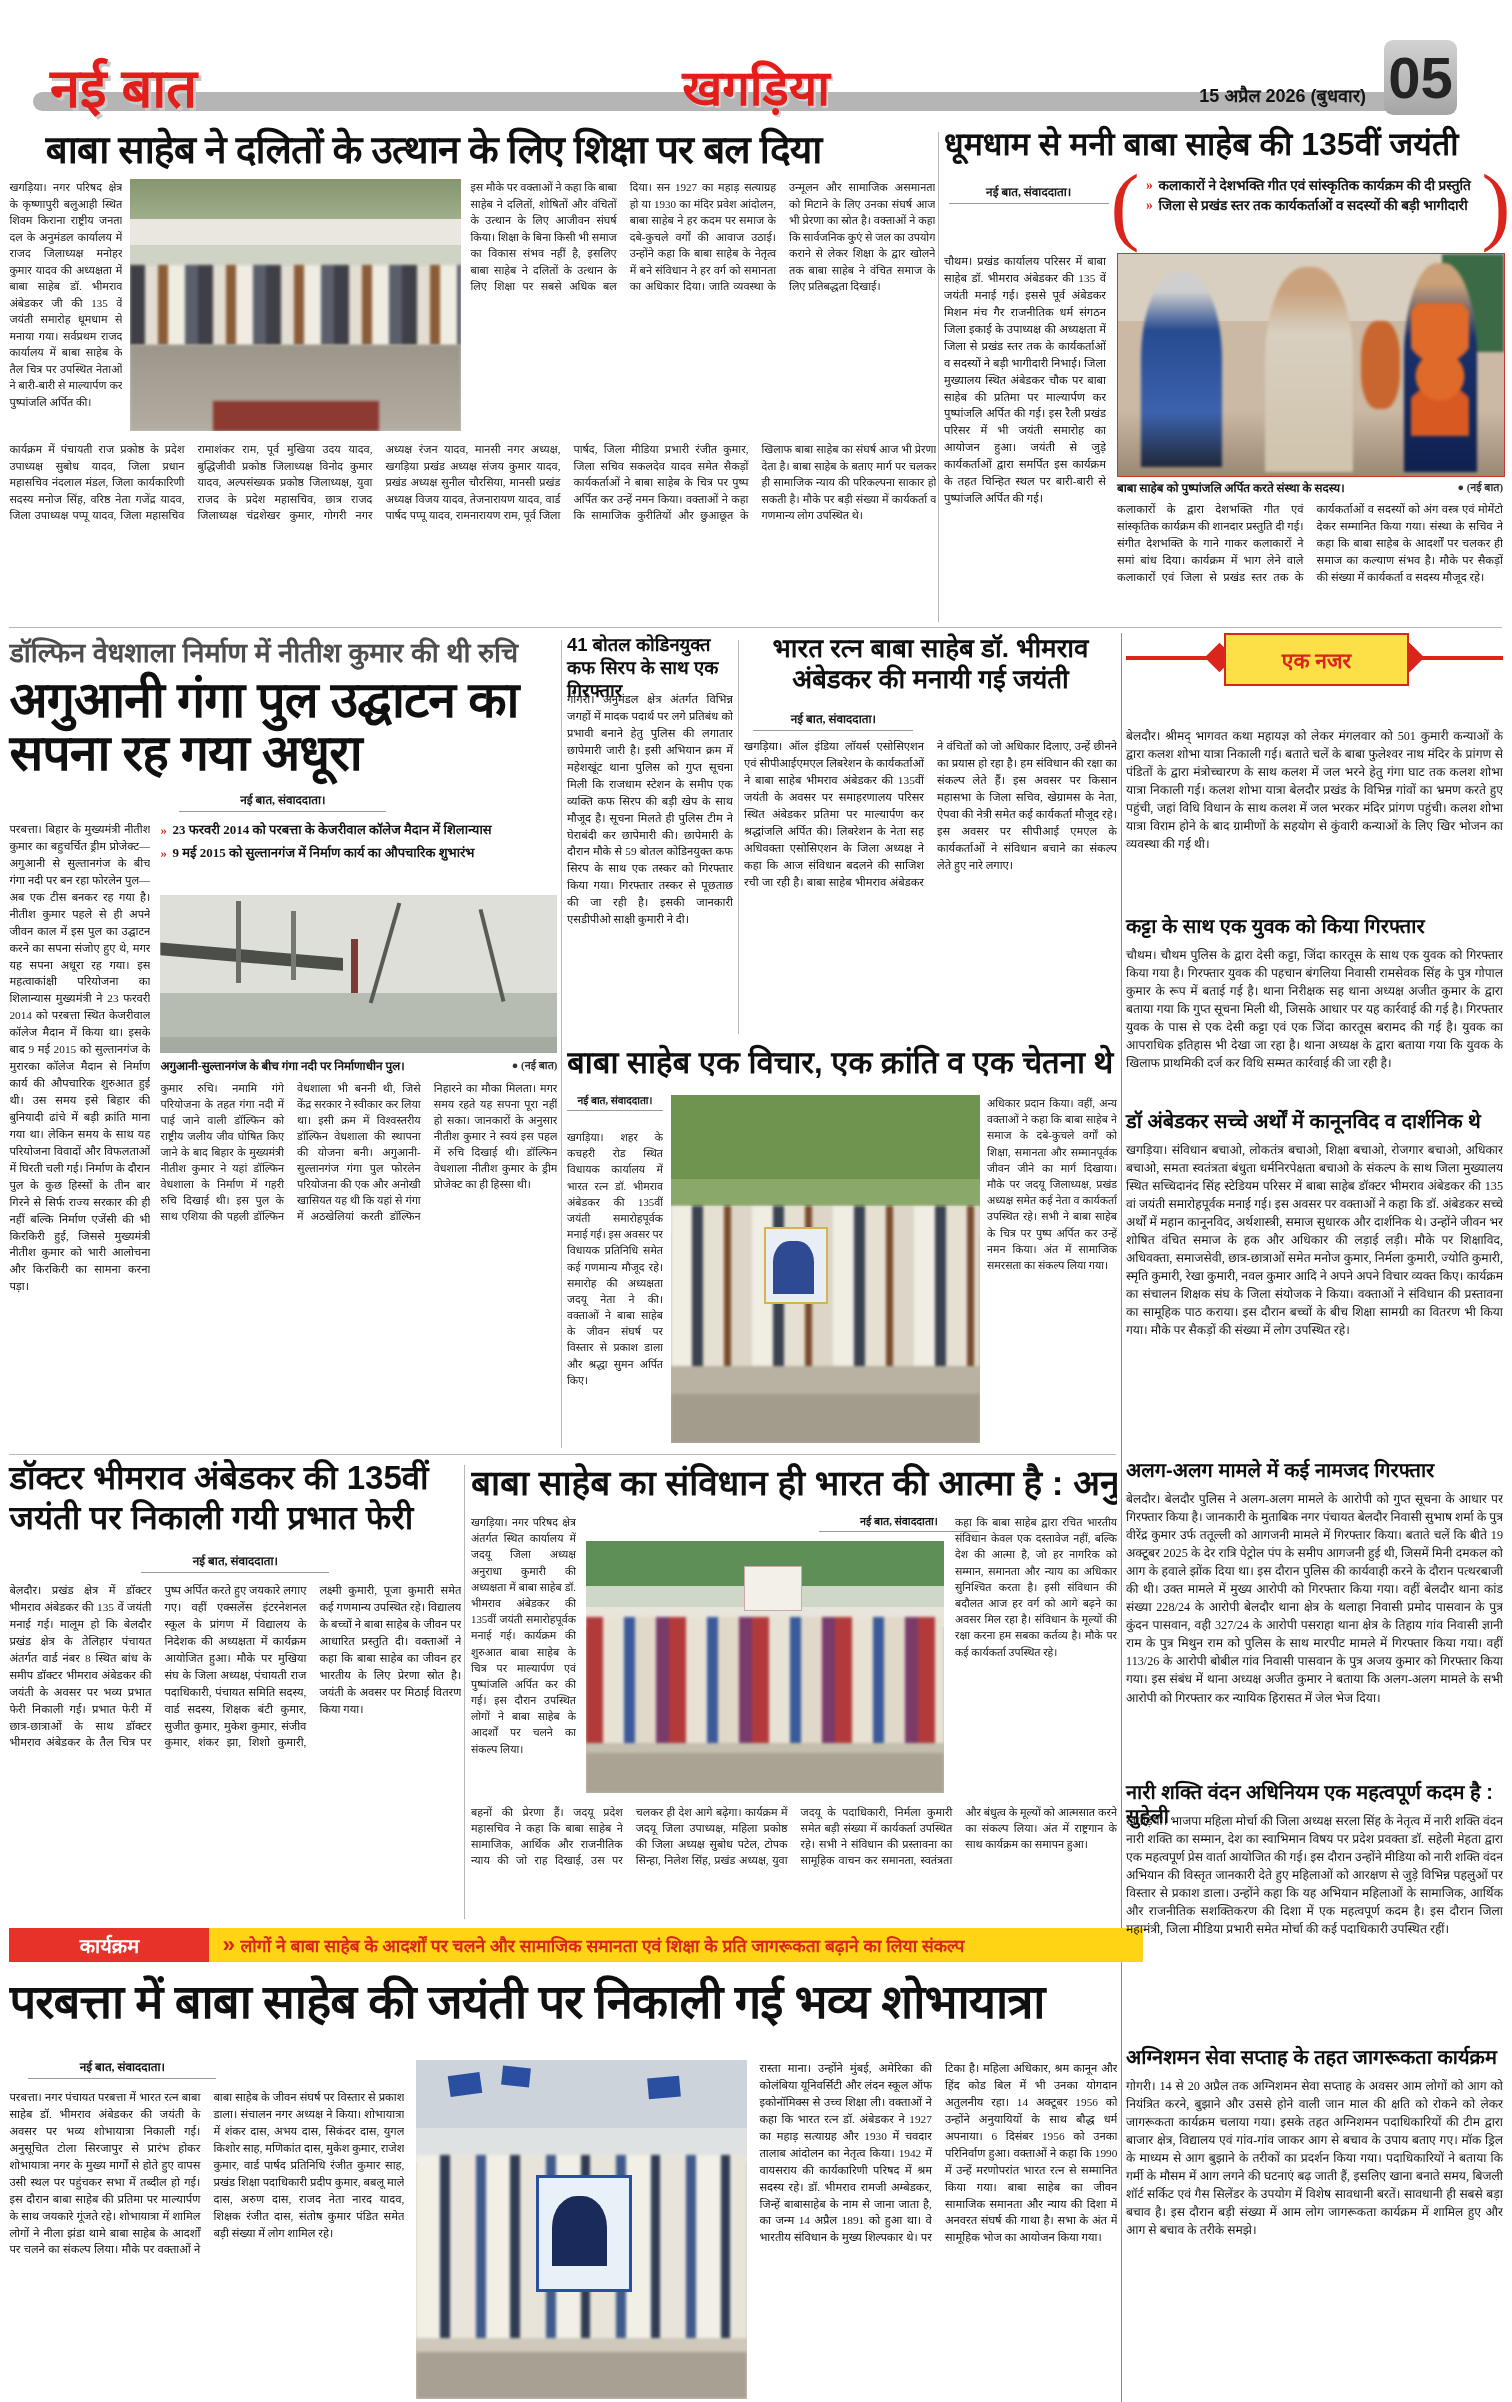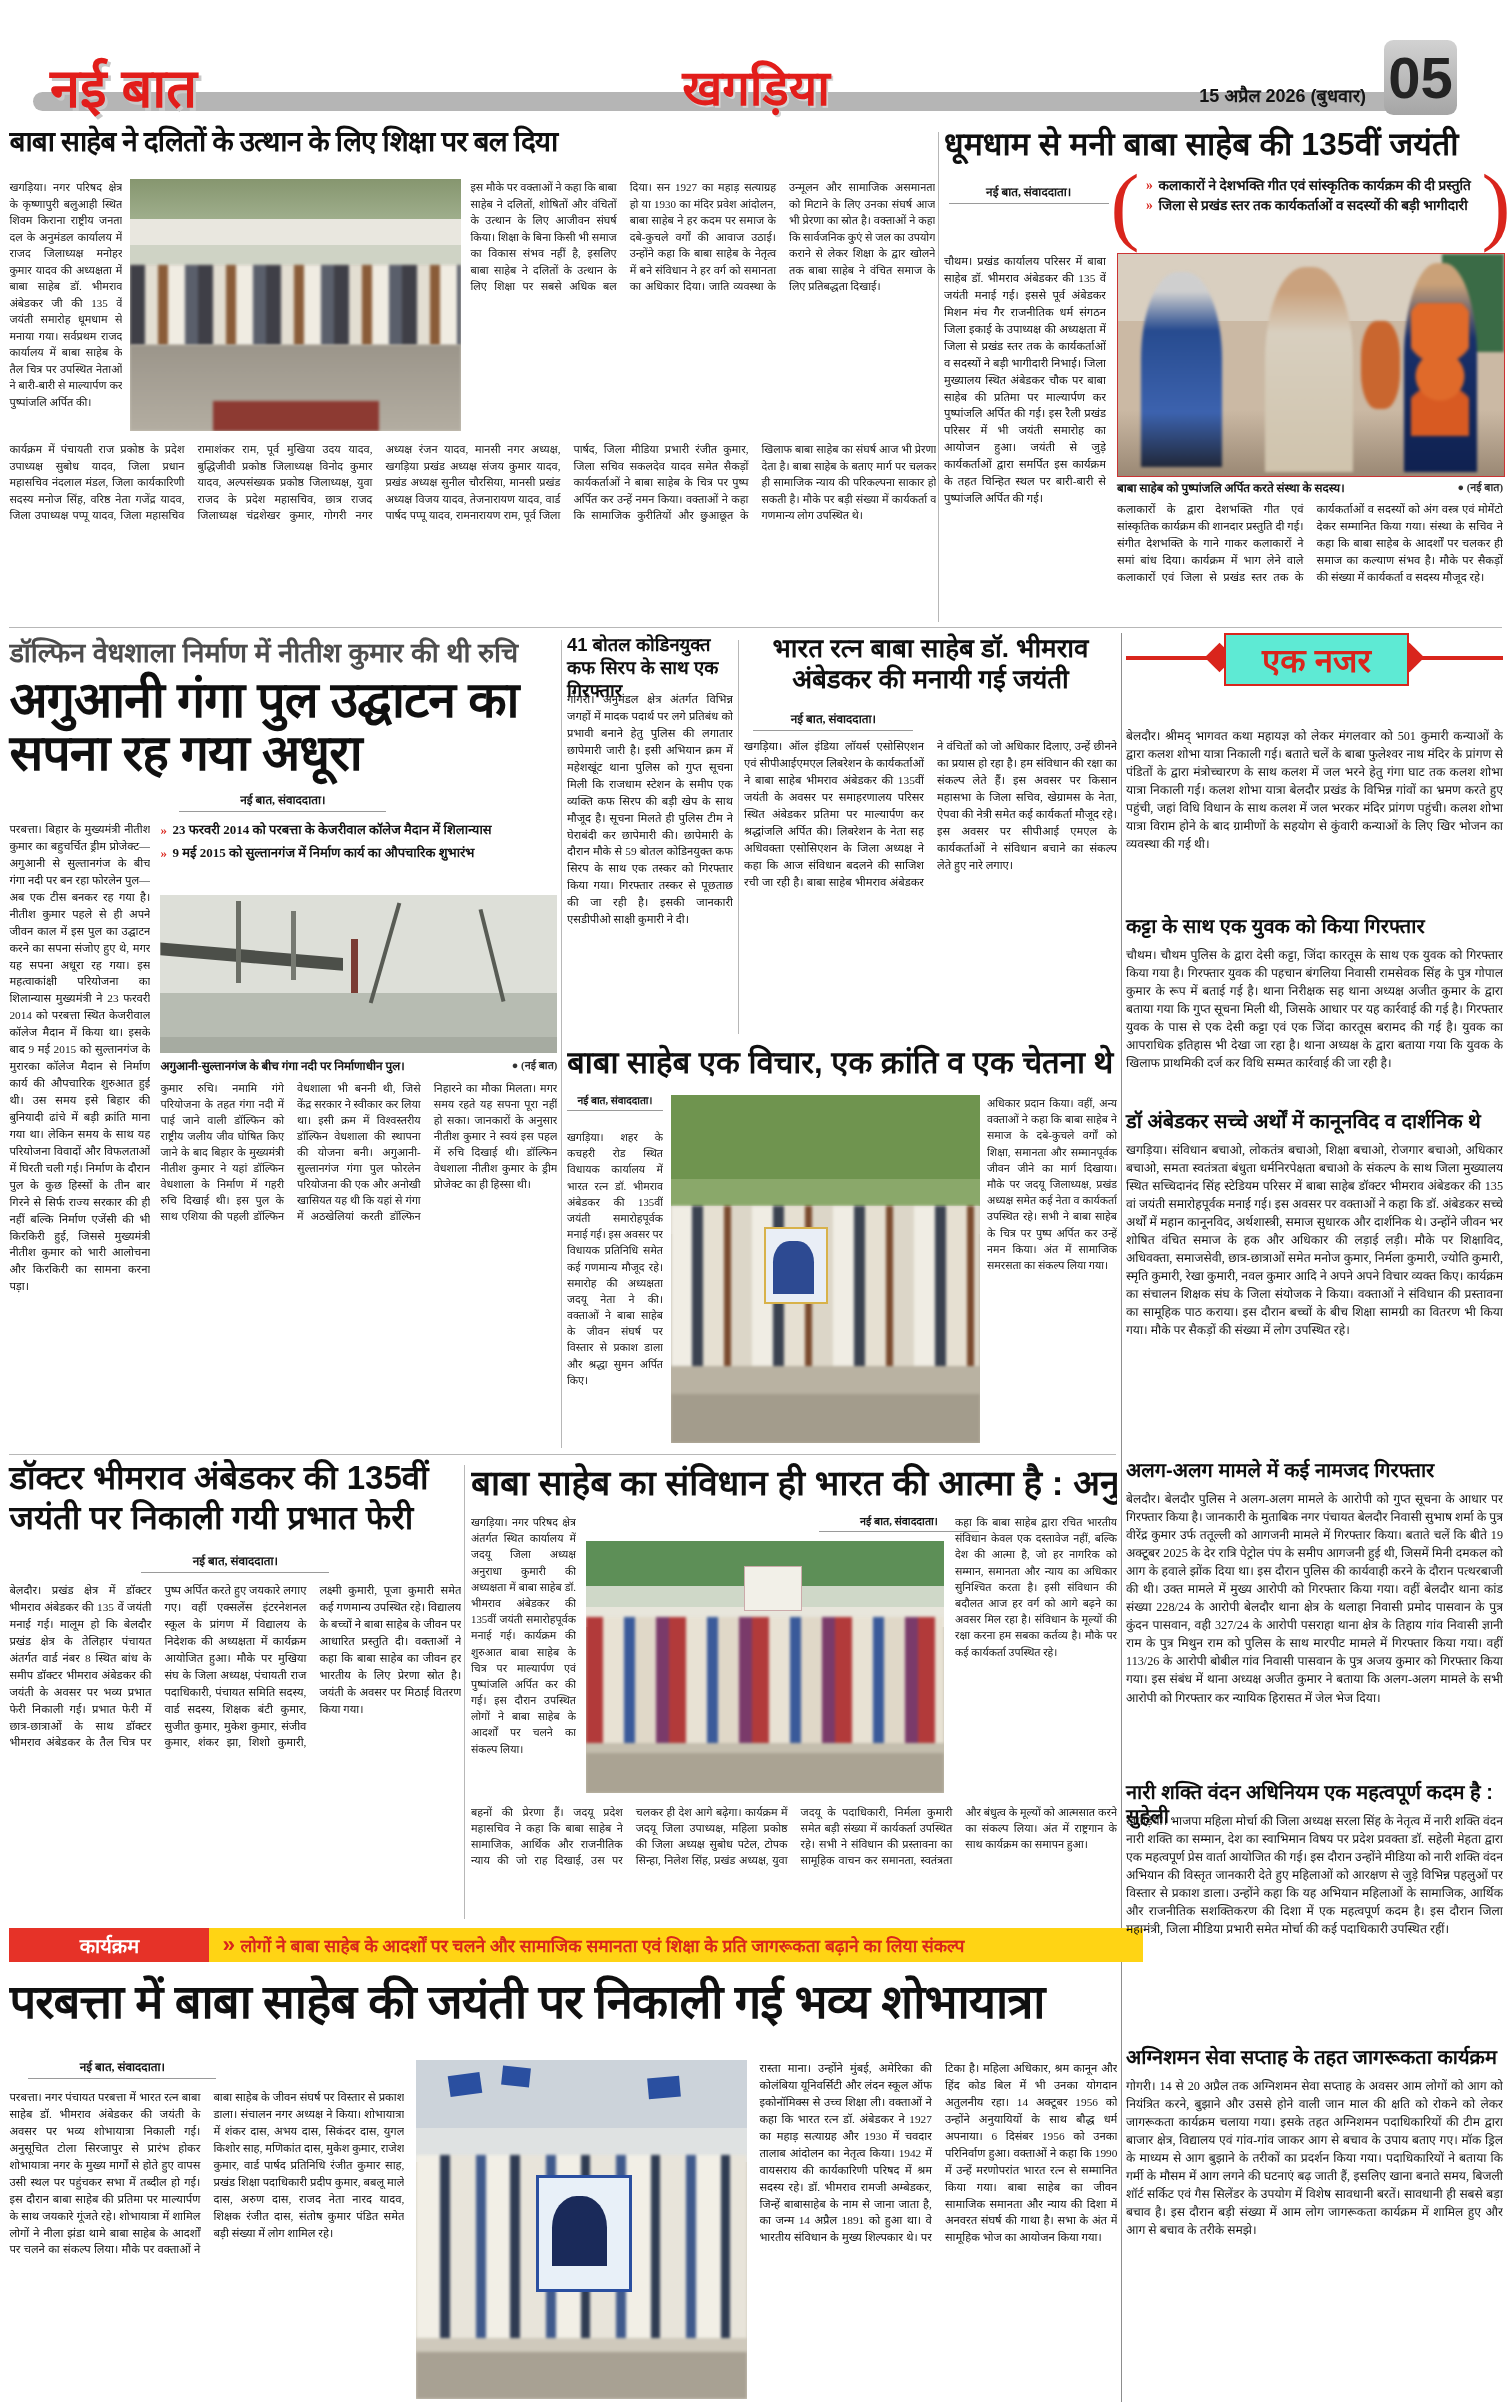--- a/index.html
+++ b/index.html
@@ -42,21 +42,21 @@
 
   <div class="abs rule" style="left:9.4px;top:627px;width:1493px;height:0.9px;"></div>
   <div class="abs vline" style="left:938px;top:132px;height:490px;"></div>
   <div class="abs vline" style="left:561px;top:640px;height:808px;"></div>
   <div class="abs vline" style="left:738px;top:640px;height:394px;"></div>
   <div class="abs vline" style="left:1121px;top:633px;height:1769px;background:#8d8d8d;"></div>
   <div class="abs rule" style="left:9.4px;top:1454px;width:1107px;height:0.9px;"></div>
   <div class="abs vline" style="left:464px;top:1465px;height:454px;"></div>
 
   <div class="abs" style="left:9.4px;top:121px;width:927px;height:505px;">
-    <div class="hl" style="font-size:28px;letter-spacing:-0.9px;white-space:nowrap;overflow:hidden;">बाबा साहेब ने दलितों के उत्थान के लिए शिक्षा पर बल दिया</div>
+    <div class="hl" style="font-size:39px;letter-spacing:-0.9px;white-space:nowrap;overflow:hidden;margin-left:36px;">बाबा साहेब ने दलितों के उत्थान के लिए शिक्षा पर बल दिया</div>
     <div class="abs bt" style="left:0;top:58px;width:113px;height:252px;font-size:11px;">खगड़िया। नगर परिषद क्षेत्र के कृष्णापुरी बलुआही स्थित शिवम किराना राष्ट्रीय जनता दल के अनुमंडल कार्यालय में राजद जिलाध्यक्ष मनोहर कुमार यादव की अध्यक्षता में बाबा साहेब डॉ. भीमराव अंबेडकर जी की 135 वें जयंती समारोह धूमधाम से मनाया गया। सर्वप्रथम राजद कार्यालय में बाबा साहेब के तैल चित्र पर उपस्थित नेताओं ने बारी-बारी से माल्यार्पण कर पुष्पांजलि अर्पित की।</div>
     <div class="abs photo" style="left:121px;top:58px;width:331px;height:252px;">
       <div style="inset:0;background:linear-gradient(180deg,#86966f 0%,#9fae8c 16%,#e9e7df 16% 26%,#cfd3c5 26% 34%,#cbc6ba 34% 100%);"></div>
       <div class="blur" style="left:0;top:34%;width:100%;height:32%;background:repeating-linear-gradient(90deg,#3f3f47 0 15px,#e3ded2 15px 28px,#8a5c38 28px 38px,#f0ece2 38px 55px,#5a5f6b 55px 68px);"></div>
       <div class="blur" style="left:0;top:66%;width:100%;height:34%;background:linear-gradient(180deg,#9b958a,#b3ada1);"></div>
       <div class="blur" style="left:25%;bottom:0;width:50%;height:12%;background:#8d3a32;"></div>
     </div>
     <div class="abs bt cols3" style="left:461px;top:58px;width:465px;height:252px;font-size:11px;">इस मौके पर वक्ताओं ने कहा कि बाबा साहेब ने दलितों, शोषितों और वंचितों के उत्थान के लिए आजीवन संघर्ष किया। शिक्षा के बिना किसी भी समाज का विकास संभव नहीं है, इसलिए बाबा साहेब ने दलितों के उत्थान के लिए शिक्षा पर सबसे अधिक बल दिया। सन 1927 का महाड़ सत्याग्रह हो या 1930 का मंदिर प्रवेश आंदोलन, बाबा साहेब ने हर कदम पर समाज के दबे-कुचले वर्गों की आवाज उठाई। उन्होंने कहा कि बाबा साहेब के नेतृत्व में बने संविधान ने हर वर्ग को समानता का अधिकार दिया। जाति व्यवस्था के उन्मूलन और सामाजिक असमानता को मिटाने के लिए उनका संघर्ष आज भी प्रेरणा का स्रोत है। वक्ताओं ने कहा कि सार्वजनिक कुएं से जल का उपयोग कराने से लेकर शिक्षा के द्वार खोलने तक बाबा साहेब ने वंचित समाज के लिए प्रतिबद्धता दिखाई।</div>
     <div class="abs bt cols5" style="left:0;top:320px;width:927px;height:183px;font-size:11px;">कार्यक्रम में पंचायती राज प्रकोष्ठ के प्रदेश उपाध्यक्ष सुबोध यादव, जिला प्रधान महासचिव नंदलाल मंडल, जिला कार्यकारिणी सदस्य मनोज सिंह, वरिष्ठ नेता गजेंद्र यादव, जिला उपाध्यक्ष पप्पू यादव, जिला महासचिव रामाशंकर राम, पूर्व मुखिया उदय यादव, बुद्धिजीवी प्रकोष्ठ जिलाध्यक्ष विनोद कुमार यादव, अल्पसंख्यक प्रकोष्ठ जिलाध्यक्ष, युवा राजद के प्रदेश महासचिव, छात्र राजद जिलाध्यक्ष चंद्रशेखर कुमार, गोगरी नगर अध्यक्ष रंजन यादव, मानसी नगर अध्यक्ष, खगड़िया प्रखंड अध्यक्ष संजय कुमार यादव, प्रखंड अध्यक्ष सुनील चौरसिया, मानसी प्रखंड अध्यक्ष विजय यादव, तेजनारायण यादव, वार्ड पार्षद पप्पू यादव, रामनारायण राम, पूर्व जिला पार्षद, जिला मीडिया प्रभारी रंजीत कुमार, जिला सचिव सकलदेव यादव समेत सैकड़ों कार्यकर्ताओं ने बाबा साहेब के चित्र पर पुष्प अर्पित कर उन्हें नमन किया। वक्ताओं ने कहा कि सामाजिक कुरीतियों और छुआछूत के खिलाफ बाबा साहेब का संघर्ष आज भी प्रेरणा देता है। बाबा साहेब के बताए मार्ग पर चलकर ही सामाजिक न्याय की परिकल्पना साकार हो सकती है। मौके पर बड़ी संख्या में कार्यकर्ता व गणमान्य लोग उपस्थित थे।</div>
   </div>
@@ -182,21 +182,21 @@
       <div style="left:41%;top:40%;width:55px;height:70px;background:#1a2a5a;border-radius:45% 45% 0 0;"></div>
       <div class="blur" style="left:0;bottom:0;width:100%;height:14%;background:#a8a193;"></div>
     </div>
     <div class="abs bt cols2" style="left:750px;top:92px;width:358px;height:339px;">रास्ता माना। उन्होंने मुंबई, अमेरिका की कोलंबिया यूनिवर्सिटी और लंदन स्कूल ऑफ इकोनॉमिक्स से उच्च शिक्षा ली। वक्ताओं ने कहा कि भारत रत्न डॉ. अंबेडकर ने 1927 का महाड़ सत्याग्रह और 1930 में चवदार तालाब आंदोलन का नेतृत्व किया। 1942 में वायसराय की कार्यकारिणी परिषद में श्रम सदस्य रहे। डॉ. भीमराव रामजी अम्बेडकर, जिन्हें बाबासाहेब के नाम से जाना जाता है, का जन्म 14 अप्रैल 1891 को हुआ था। वे भारतीय संविधान के मुख्य शिल्पकार थे। पर टिका है। महिला अधिकार, श्रम कानून और हिंद कोड बिल में भी उनका योगदान अतुलनीय रहा। 14 अक्टूबर 1956 को उन्होंने अनुयायियों के साथ बौद्ध धर्म अपनाया। 6 दिसंबर 1956 को उनका परिनिर्वाण हुआ। वक्ताओं ने कहा कि 1990 में उन्हें मरणोपरांत भारत रत्न से सम्मानित किया गया। बाबा साहेब का जीवन सामाजिक समानता और न्याय की दिशा में अनवरत संघर्ष की गाथा है। सभा के अंत में सामूहिक भोज का आयोजन किया गया।</div>
   </div>
 
   <div class="abs" style="left:1126px;top:633px;width:377px;height:1769px;">
     <div class="abs" style="left:0;top:22.6px;width:377px;height:4.7px;background:#d9251c;"></div>
     <div class="abs diam" style="left:83px;top:14px;"></div>
     <div class="abs diam" style="right:83px;top:14px;"></div>
-    <div class="abs" style="left:98px;top:0;width:181px;height:49px;background:#5eead4;border:2.8px solid #d9251c;display:flex;align-items:center;justify-content:center;font-family:'Liberation Sans',sans-serif;font-weight:900;font-size:33px;color:#d9251c;">एक नजर</div>
+    <div class="abs" style="left:98px;top:0;width:181px;height:49px;background:#fde047;border:2.8px solid #d9251c;display:flex;align-items:center;justify-content:center;font-family:'Liberation Sans',sans-serif;font-weight:900;font-size:21px;color:#d9251c;">एक नजर</div>
 
     <div class="abs njr-b" style="left:0;top:94px;width:377px;height:179px;">बेलदौर। श्रीमद् भागवत कथा महायज्ञ को लेकर मंगलवार को 501 कुमारी कन्याओं के द्वारा कलश शोभा यात्रा निकाली गई। बताते चलें के बाबा फुलेश्वर नाथ मंदिर के प्रांगण से पंडितों के द्वारा मंत्रोच्चारण के साथ कलश में जल भरने हेतु गंगा घाट तक कलश शोभा यात्रा निकाली गई। कलश शोभा यात्रा बेलदौर प्रखंड के विभिन्न गांवों का भ्रमण करते हुए पहुंची, जहां विधि विधान के साथ कलश में जल भरकर मंदिर प्रांगण पहुंची। कलश शोभा यात्रा विराम होने के बाद ग्रामीणों के सहयोग से कुंवारी कन्याओं के लिए खिर भोजन का व्यवस्था की गई थी।</div>
 
     <div class="abs njr-h" style="left:0;top:281px;width:377px;">कट्टा के साथ एक युवक को किया गिरफ्तार</div>
     <div class="abs njr-b" style="left:0;top:313px;width:377px;height:158px;">चौथम। चौथम पुलिस के द्वारा देसी कट्टा, जिंदा कारतूस के साथ एक युवक को गिरफ्तार किया गया है। गिरफ्तार युवक की पहचान बंगलिया निवासी रामसेवक सिंह के पुत्र गोपाल कुमार के रूप में बताई गई है। थाना निरीक्षक सह थाना अध्यक्ष अजीत कुमार के द्वारा बताया गया कि गुप्त सूचना मिली थी, जिसके आधार पर यह कार्रवाई की गई है। गिरफ्तार युवक के पास से एक देसी कट्टा एवं एक जिंदा कारतूस बरामद की गई है। युवक का आपराधिक इतिहास भी देखा जा रहा है। थाना अध्यक्ष के द्वारा बताया गया कि युवक के खिलाफ प्राथमिकी दर्ज कर विधि सम्मत कार्रवाई की जा रही है।</div>
 
     <div class="abs njr-h" style="left:0;top:476px;width:377px;">डॉ अंबेडकर सच्चे अर्थों में कानूनविद व दार्शनिक थे</div>
     <div class="abs njr-b" style="left:0;top:508px;width:377px;height:311px;">खगड़िया। संविधान बचाओ, लोकतंत्र बचाओ, शिक्षा बचाओ, रोजगार बचाओ, अधिकार बचाओ, समता स्वतंत्रता बंधुता धर्मनिरपेक्षता बचाओ के संकल्प के साथ जिला मुख्यालय स्थित सच्चिदानंद सिंह स्टेडियम परिसर में बाबा साहेब डॉक्टर भीमराव अंबेडकर की 135 वां जयंती समारोहपूर्वक मनाई गई। इस अवसर पर वक्ताओं ने कहा कि डॉ. अंबेडकर सच्चे अर्थों में महान कानूनविद, अर्थशास्त्री, समाज सुधारक और दार्शनिक थे। उन्होंने जीवन भर शोषित वंचित समाज के हक और अधिकार की लड़ाई लड़ी। मौके पर शिक्षाविद, अधिवक्ता, समाजसेवी, छात्र-छात्राओं समेत मनोज कुमार, निर्मला कुमारी, ज्योति कुमारी, स्मृति कुमारी, रेखा कुमारी, नवल कुमार आदि ने अपने अपने विचार व्यक्त किए। कार्यक्रम का संचालन शिक्षक संघ के जिला संयोजक ने किया। वक्ताओं ने संविधान की प्रस्तावना का सामूहिक पाठ कराया। इस दौरान बच्चों के बीच शिक्षा सामग्री का वितरण भी किया गया। मौके पर सैकड़ों की संख्या में लोग उपस्थित रहे।</div>
 
     <div class="abs njr-h" style="left:0;top:825px;width:377px;">अलग-अलग मामले में कई नामजद गिरफ्तार</div>

